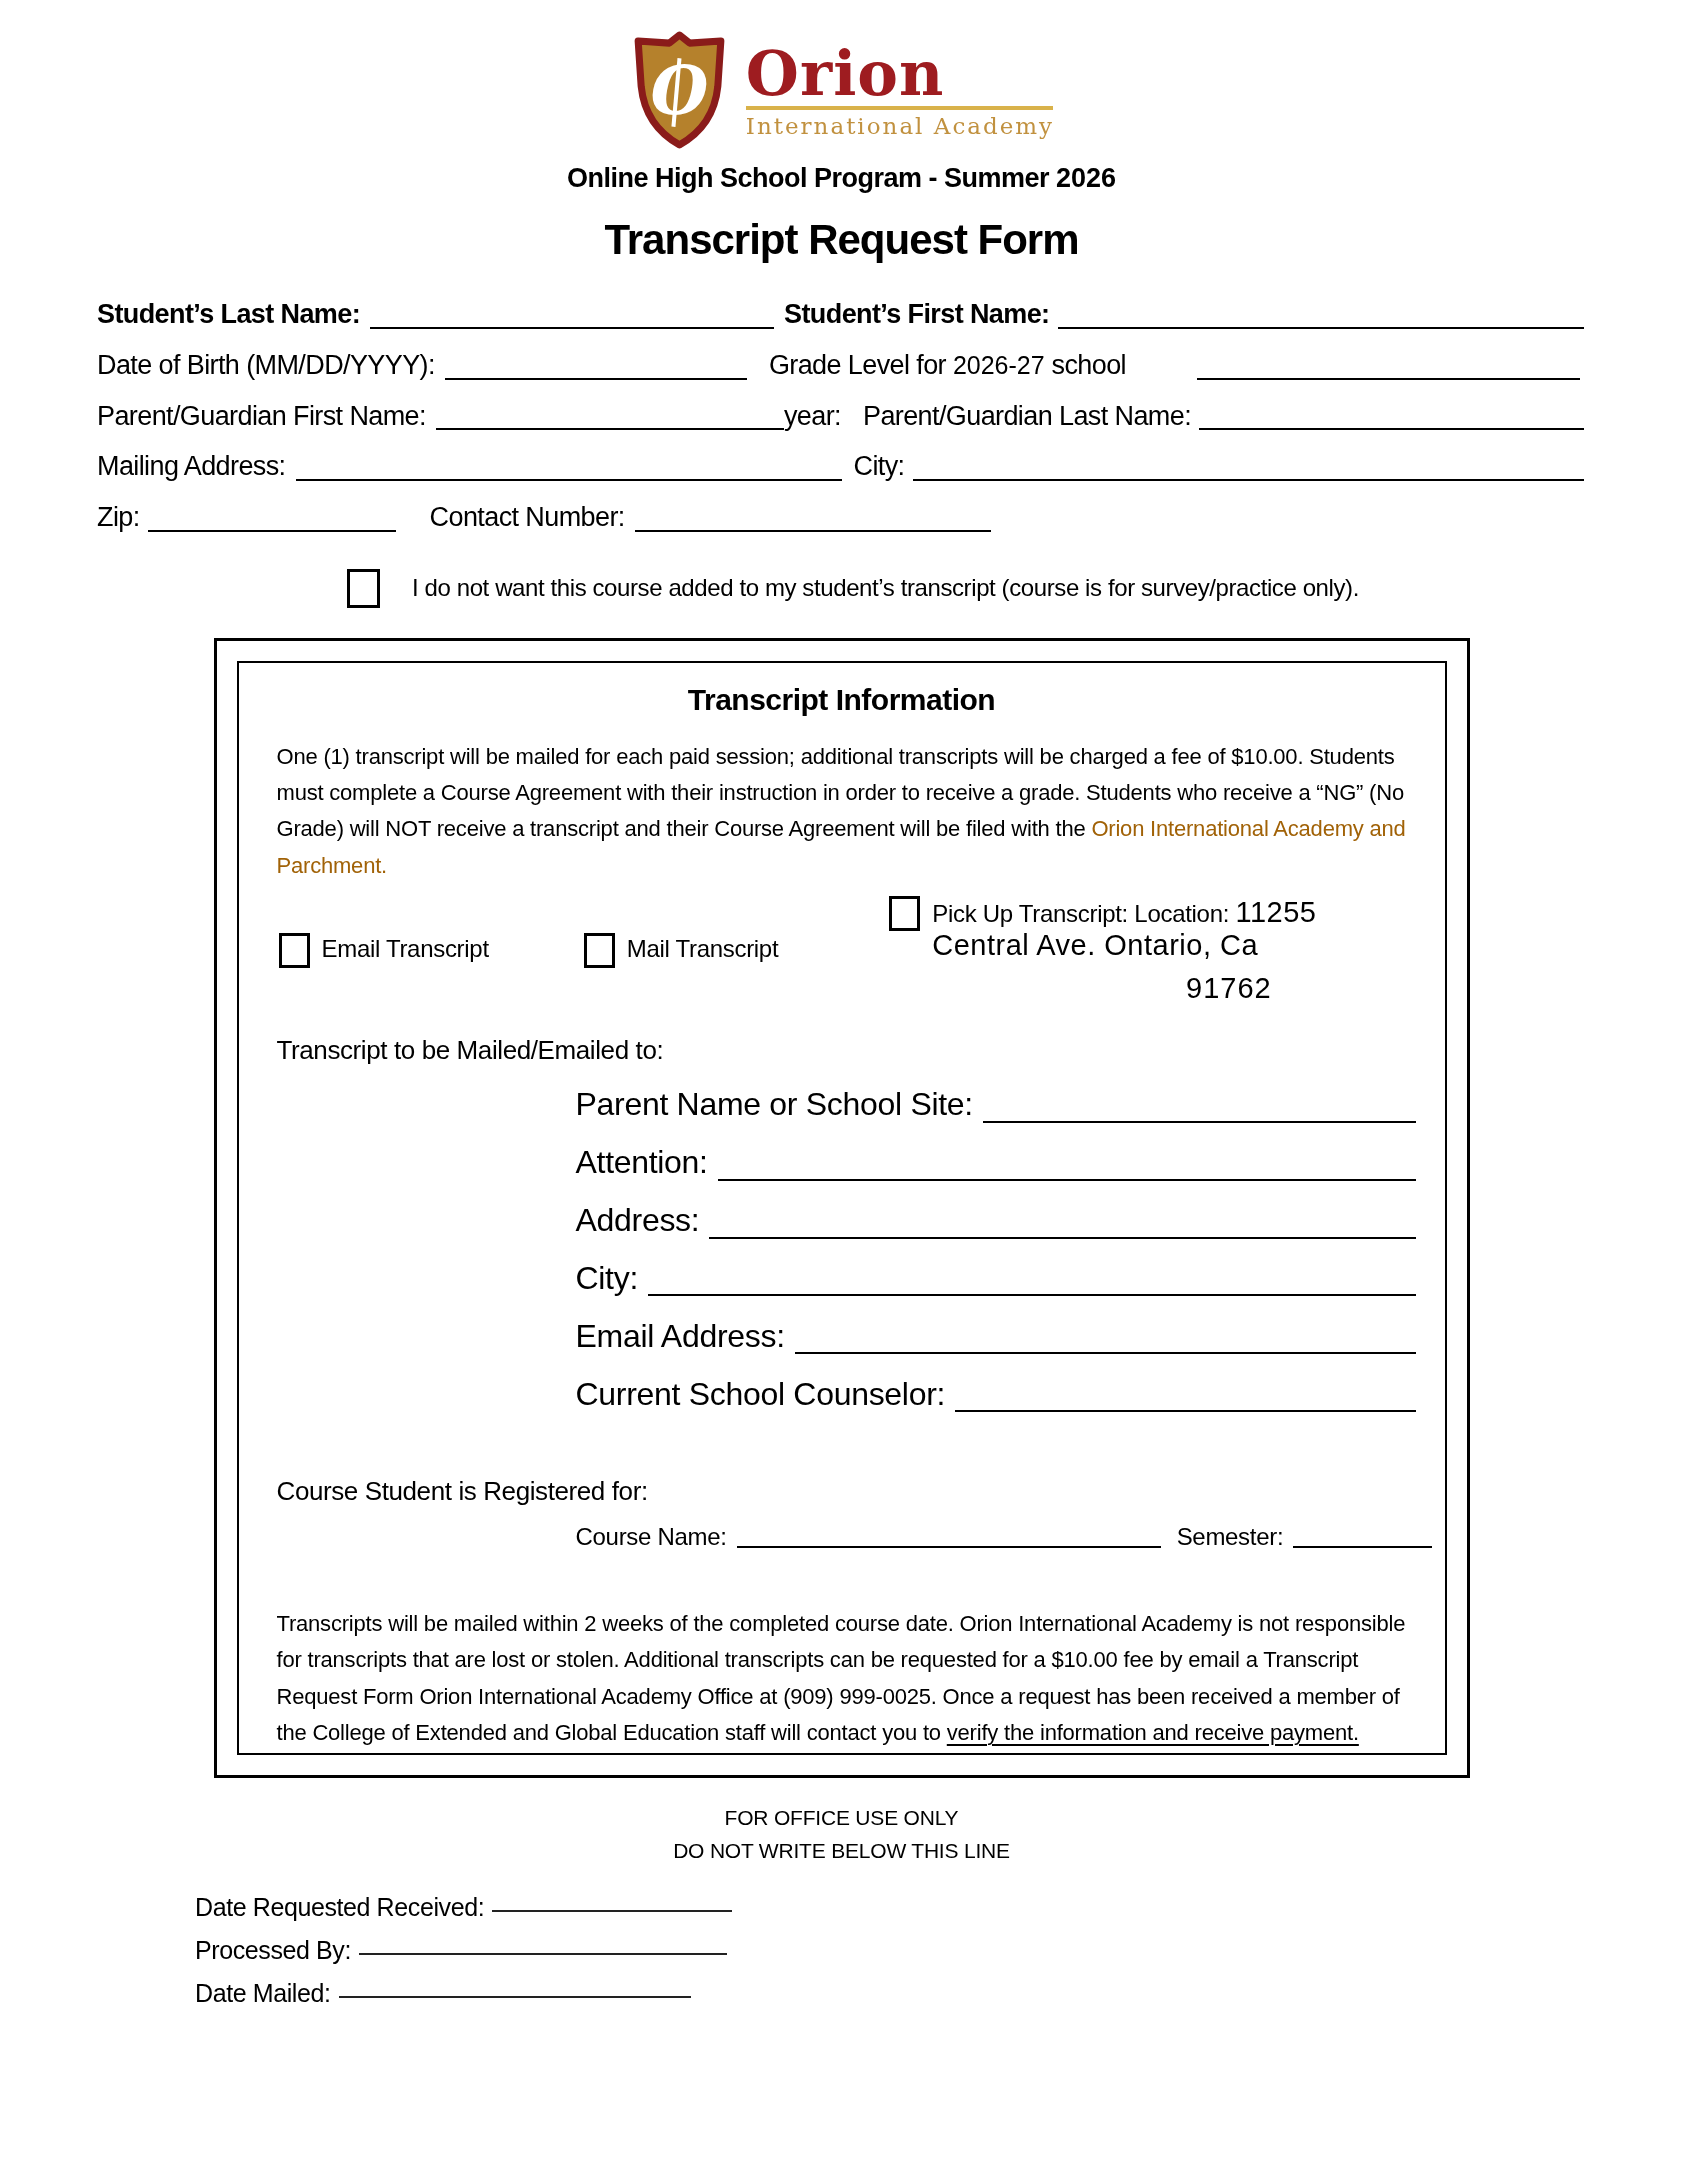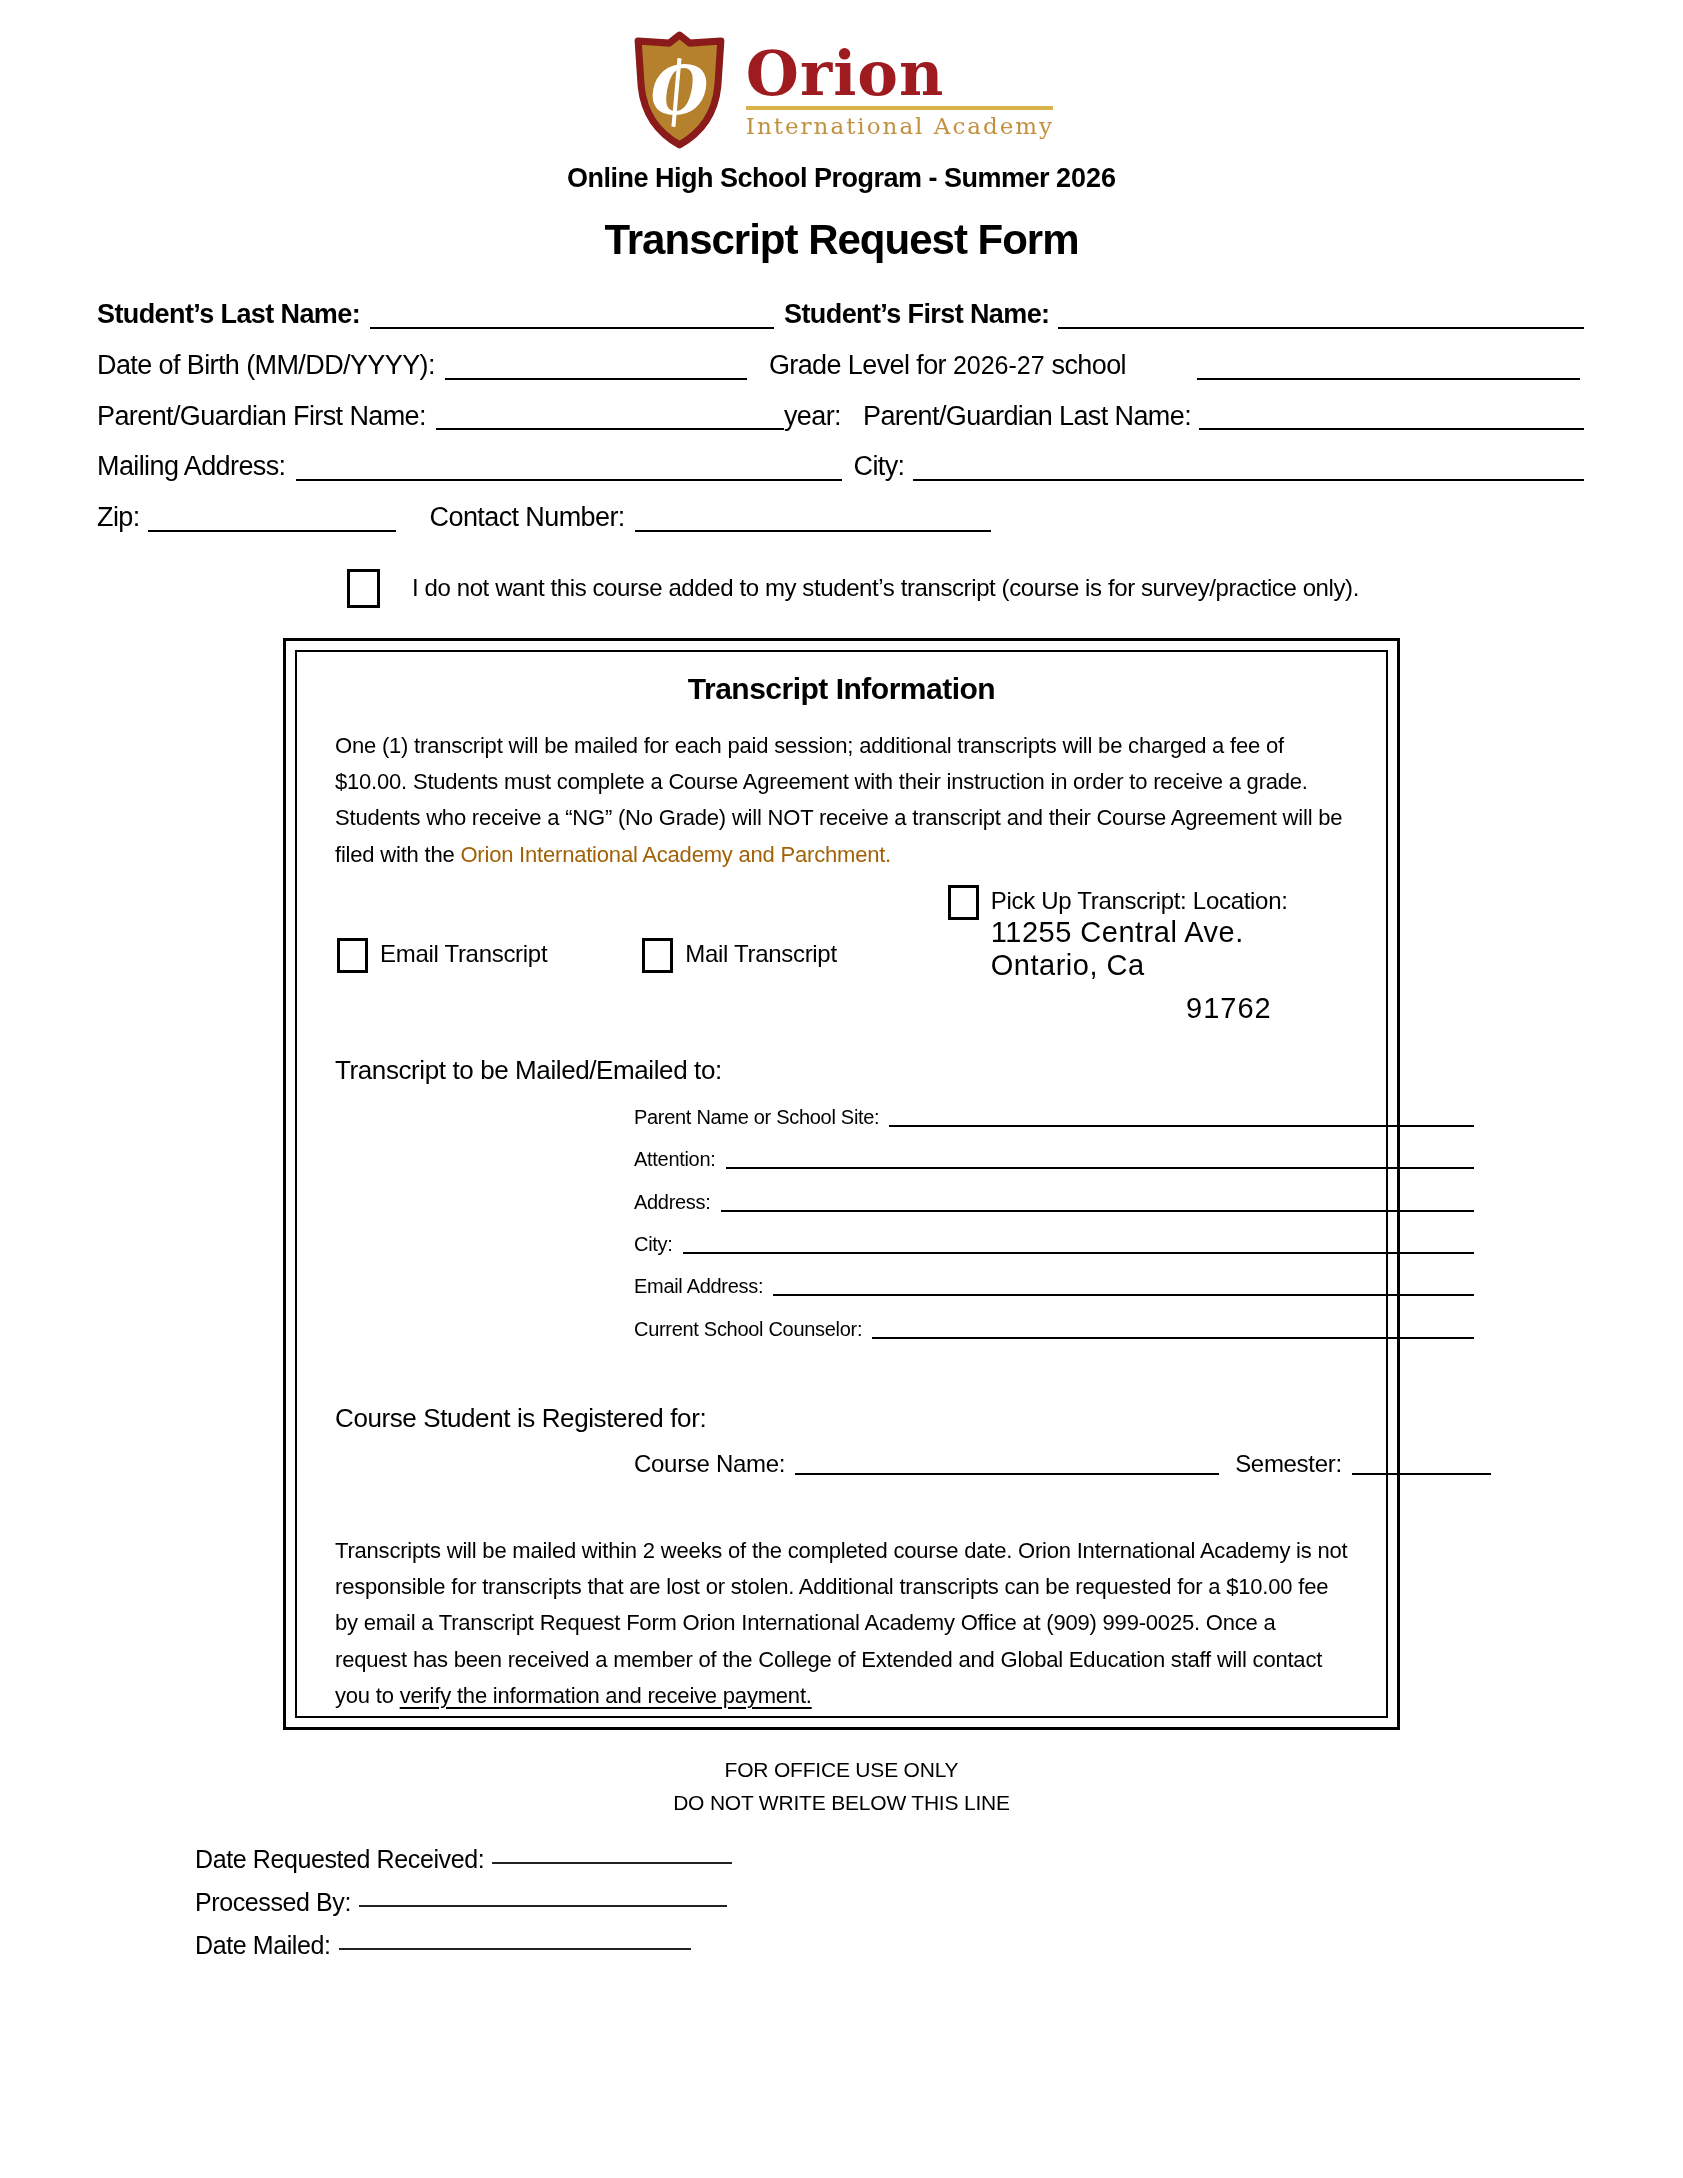--- a/index.html
+++ b/index.html
@@ -31,36 +31,36 @@
   .line{border-bottom:2px solid #000;height:2px;display:inline-block;margin-bottom:3px;}
   .grow{flex:1 1 auto;}
   .gl-yr{letter-spacing:0;font-size:25px;}
   
   .consent-row{display:flex;align-items:center;margin:34px 0 0 347px;gap:32px;}
   .cbox{border:3px solid #000;background:#fff;flex:none;}
   .cbox.big{width:27px;height:33px;}
   .cbox.small{width:25px;height:29px;}
   .consent-row .txt{font-size:24px;letter-spacing:-0.4px;}
   
-  .box-outer{margin:30px auto 0 auto;width:1117px;border:3px solid #000;padding:9px;box-sizing:border-box;}
+  .box-outer{margin:30px auto 0 auto;width:1256px;border:3px solid #000;padding:20px;box-sizing:border-box;}
   .box-inner{border:2px solid #000;padding:14px 38px 2px 38px;min-height:891px;}
   .box-title{text-align:center;font-size:30px;font-weight:bold;letter-spacing:-0.5px;margin-top:6px;}
   .para{font-size:22px;line-height:1.65;letter-spacing:-0.2px;margin-top:22px;}
   .red{color:#a16207;}
   .opts-row{display:flex;align-items:center;margin-top:12px;}
   .opt{display:flex;align-items:flex-start;gap:12px;}
   .opt .olbl{font-size:24px;letter-spacing:-0.3px;line-height:1.3;}
   .opt1{margin-left:2px;}
   .opt2{margin-left:95px;}
   .opt3{margin-left:111px;flex:1;}
   .addr{font-size:29px;letter-spacing:0.5px;}
   .pickup-zip{font-size:29px;letter-spacing:1px;text-align:center;margin-top:10px;margin-left:119px;}
   .sub-head{font-size:26px;font-weight:normal;letter-spacing:-0.4px;margin-top:30px;}
   .mail-fields{margin-left:299px;width:840px;margin-top:18px;}
-  .mrow{display:flex;align-items:flex-end;font-size:20px;letter-spacing:-0.3px;margin-bottom:16.3px;line-height:1.3;}
+  .mrow{display:flex;align-items:flex-end;font-size:32px;letter-spacing:-0.3px;margin-bottom:16.3px;line-height:1.3;}
   .course-head{margin-top:61px;}
   .course-row{margin-left:299px;margin-top:16px;display:flex;align-items:flex-end;font-size:24px;letter-spacing:-0.3px;width:975px;}
   .para2{margin-top:55px;}
   .u-last{text-decoration:underline;text-decoration-thickness:2px;text-underline-offset:4px;}
   
   .office-head{margin-top:24px;text-align:center;font-weight:normal;font-size:21px;letter-spacing:-0.2px;line-height:1.55;}
   .office-fields{margin:26px 0 0 195px;}
   .orow{font-size:25px;letter-spacing:-0.4px;margin-bottom:14px;display:flex;align-items:center;}
   .oline{display:inline-block;border-bottom:2px solid #222;height:0;transform:translateY(3px);margin-left:8px;}
 </style>

